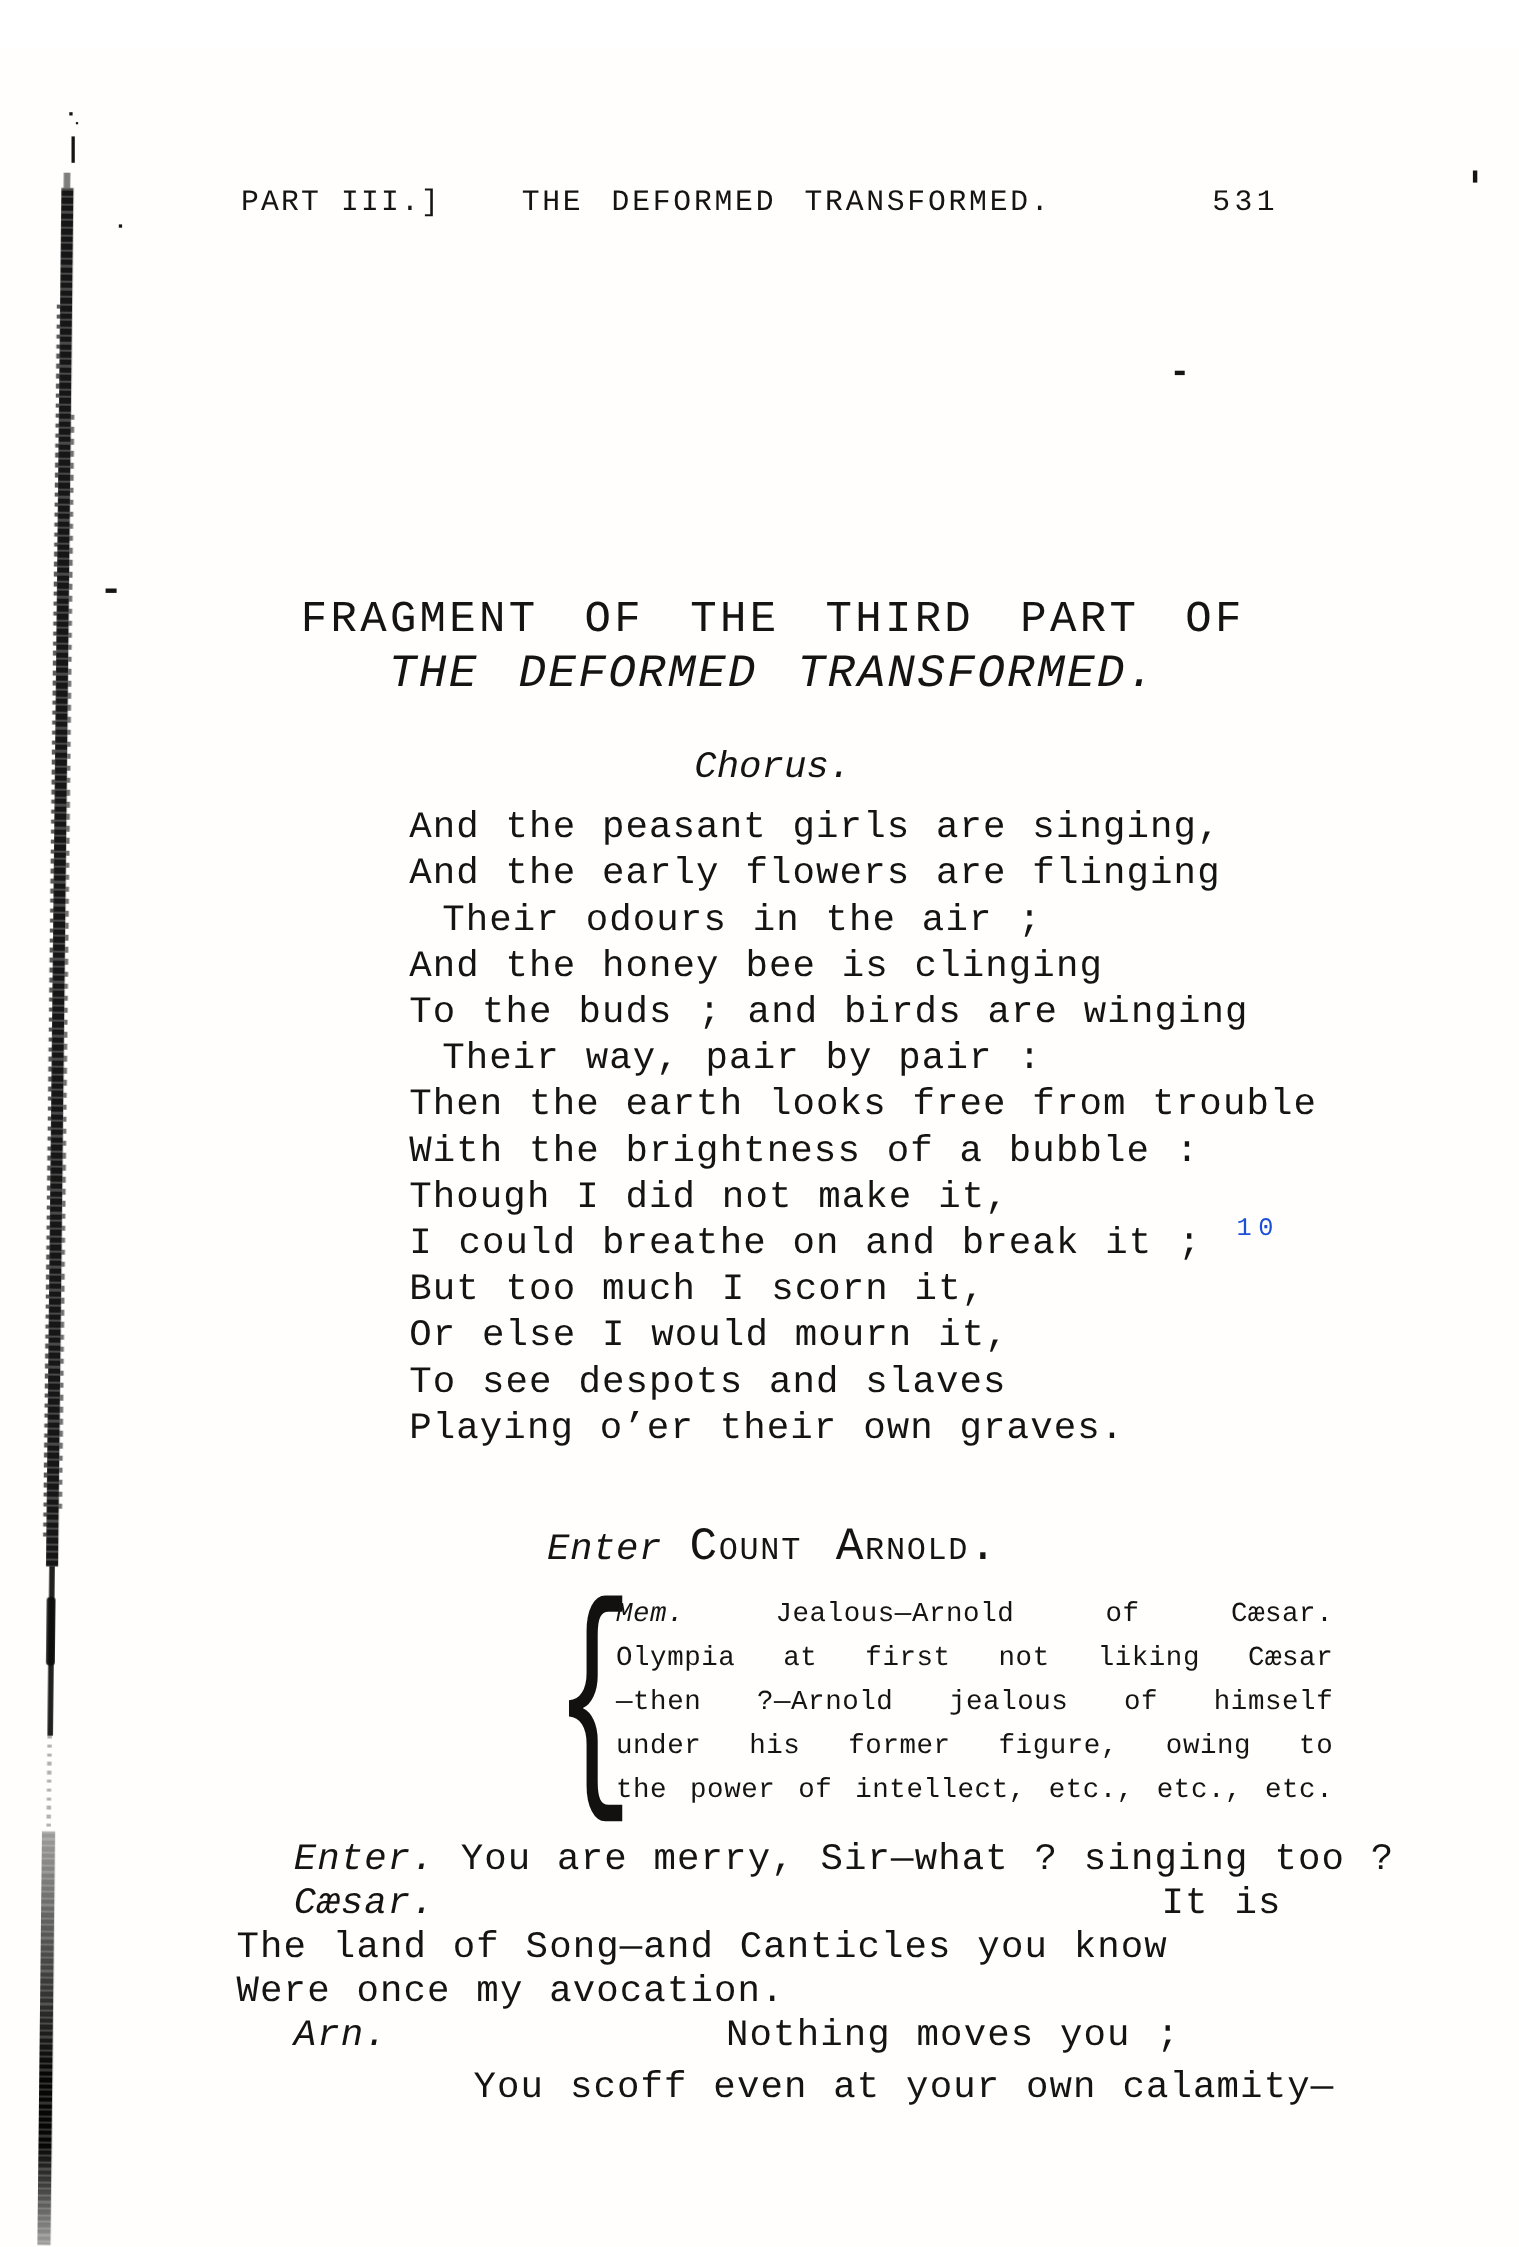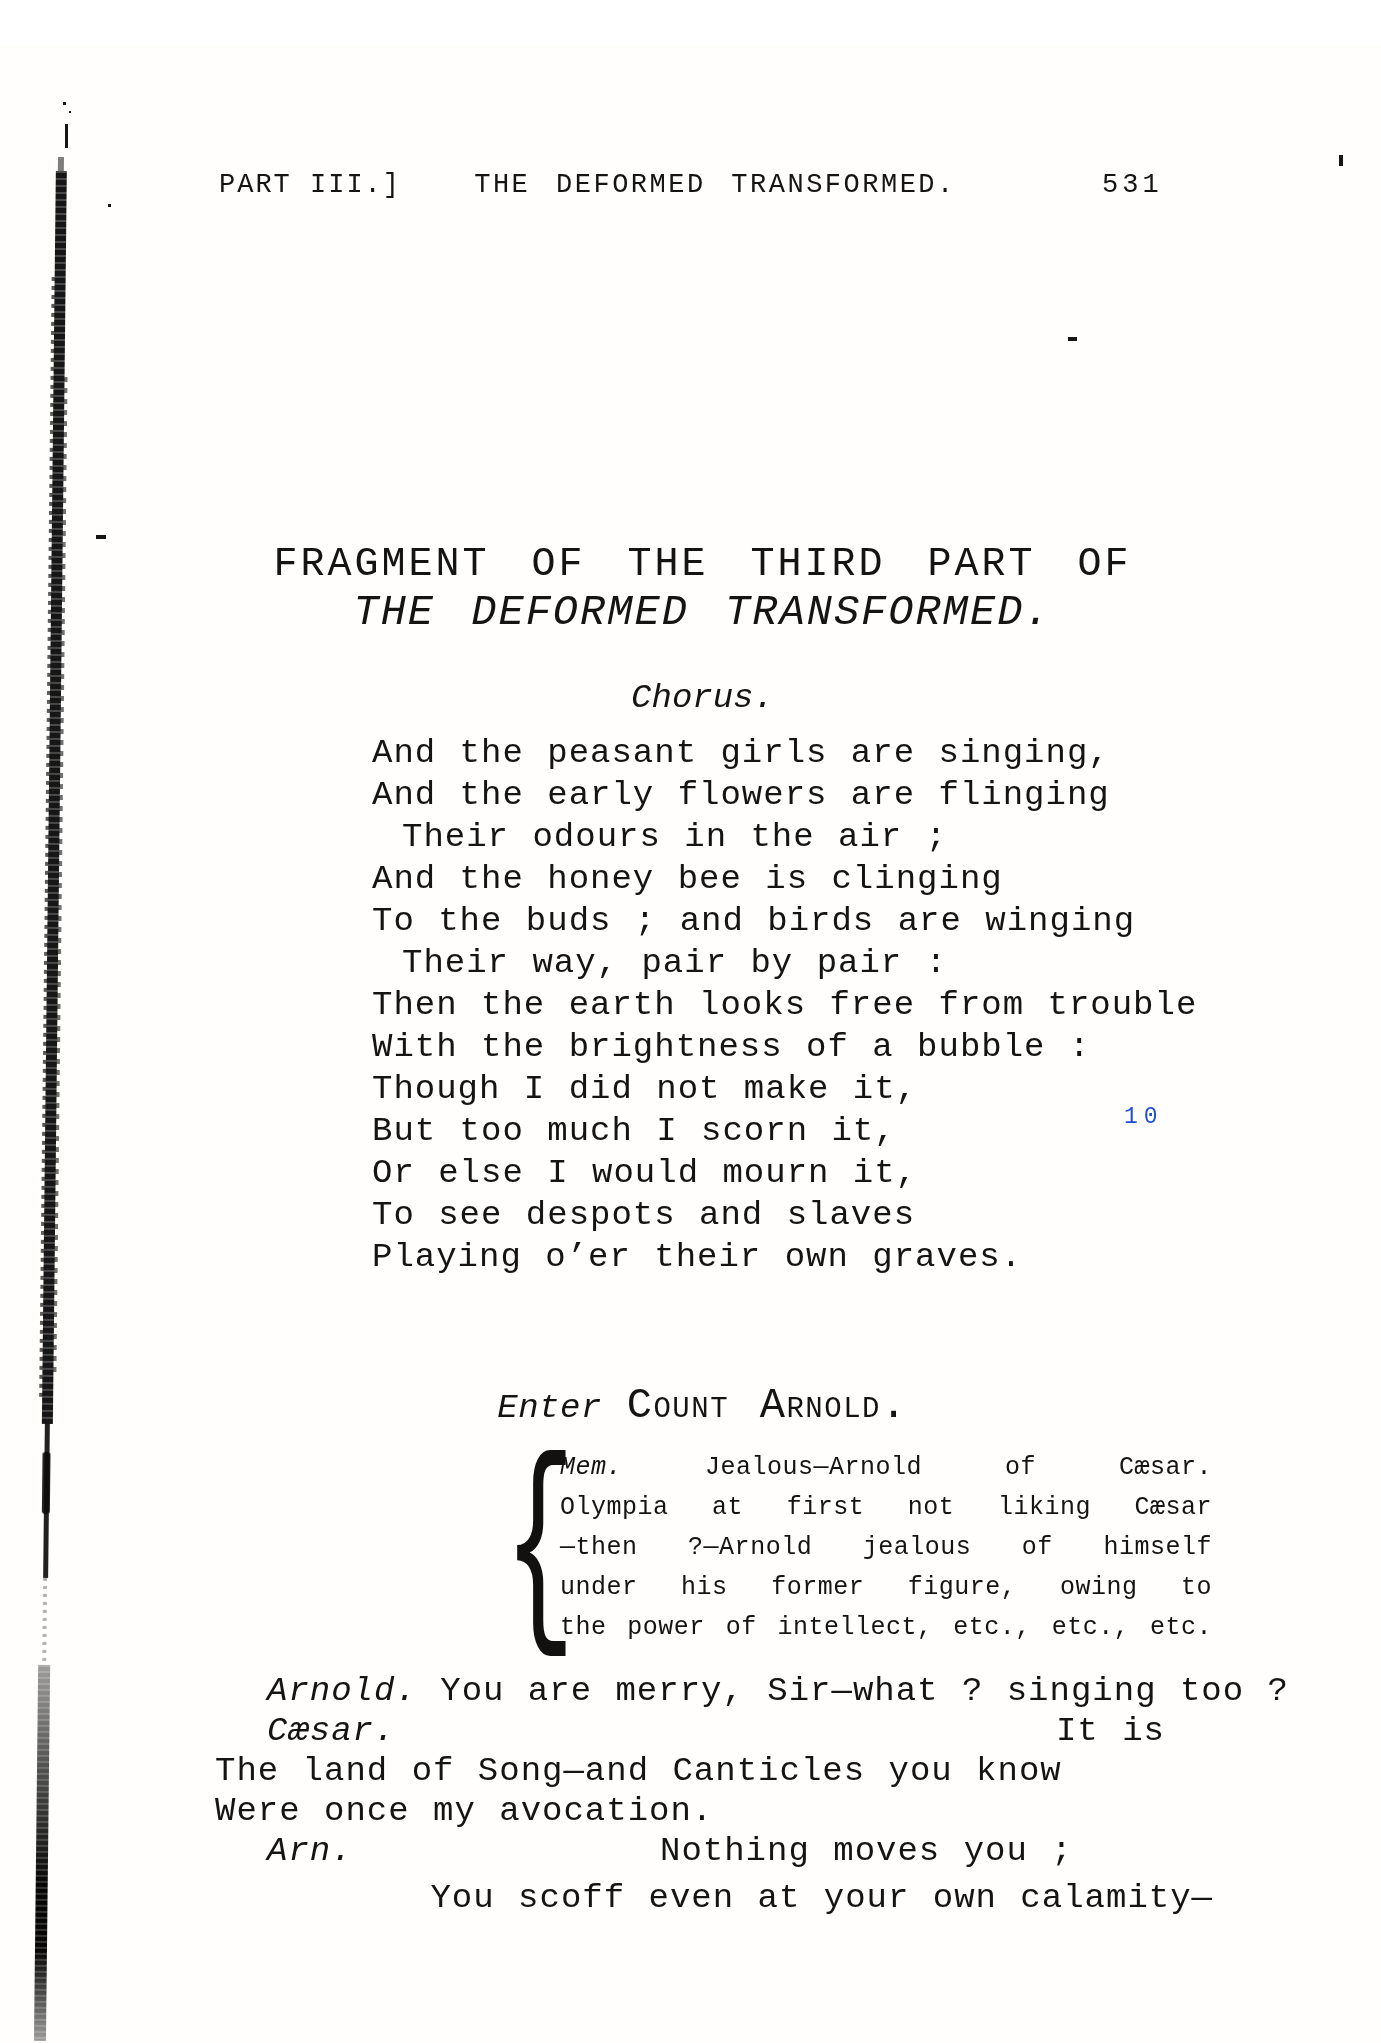--- a/index.html
+++ b/index.html
@@ -110,20 +110,21 @@
   <div class="abs poem">
     <div>And the peasant girls are singing,</div>
     <div>And the early flowers are flinging</div>
     <div class="indent">Their odours in the air ;</div>
     <div>And the honey bee is clinging</div>
     <div>To the buds ; and birds are winging</div>
     <div class="indent">Their way, pair by pair :</div>
     <div>Then the earth looks free from trouble</div>
     <div>With the brightness of a bubble :</div>
     <div>Though I did not make it,</div>
+    <div>I could breathe on and break it ;</div>
     <div>But too much I scorn it,</div>
     <div>Or else I would mourn it,</div>
     <div>To see despots and slaves</div>
     <div>Playing o’er their own graves.</div>
   </div>
 
   <span class="abs lineno">10</span>
 
   <div class="abs centered enterline">
     <span class="it">Enter</span>
@@ -138,21 +139,21 @@
       <span>Jealous—Arnold of Cæsar.</span>
     </div>
     <div class="mline">Olympia at first not liking Cæsar</div>
     <div class="mline">—then ?—Arnold jealous of himself</div>
     <div class="mline">under his former figure, owing to</div>
     <div class="mline">the power of intellect, etc., etc., etc.</div>
   </div>
 
   <div class="abs dlg">
     <div class="ind">
-      <span class="it">Arnold.</span>
+      <span class="it">Enter.</span>
       <span>You are merry, Sir—what ? singing too ?</span>
     </div>
     <div class="ind rel">
       <span class="it">Cæsar.</span>
       <span class="right-cue">It is</span>
     </div>
     <div>The land of Song—and Canticles you know</div>
     <div>Were once my avocation.</div>
     <div class="ind rel">
       <span class="it">Arn.</span>

